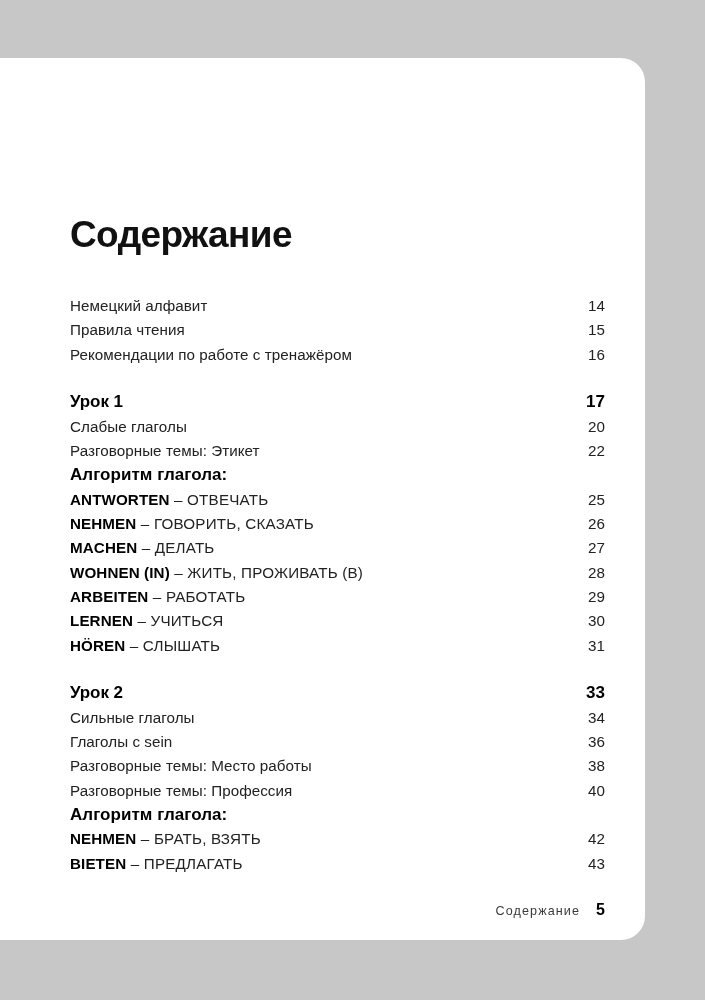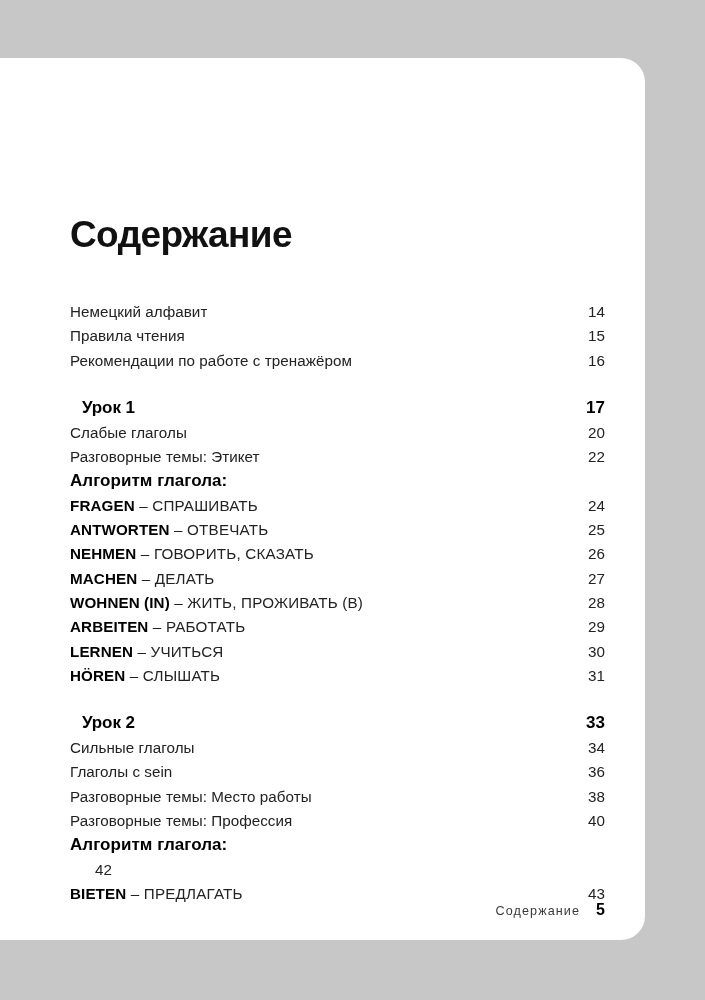--- a/index.html
+++ b/index.html
@@ -50,21 +50,21 @@
     letter-spacing: -0.6px;
     color: #111111;
     line-height: 1;
     white-space: nowrap;
   }
 
   .toc-body {
     position: absolute;
     left: 0;
     right: 0;
-    top: 242px;
+    top: 236px;
   }
 
   .toc-group { display: block; }
   .toc-group + .toc-group { margin-top: 22px; }
 
   .toc-row {
     display: flex;
     align-items: baseline;
     justify-content: space-between;
     height: 24.3px;
@@ -87,21 +87,20 @@
     padding-left: 12px;
     flex: none;
   }
 
   
   .toc-row.section .row-label {
     font-size: 17px;
     font-weight: bold;
     color: #000000;
     letter-spacing: -0.1px;
-    margin-left: 12px;
   }
   .toc-row.section .row-page {
     font-size: 17px;
     font-weight: bold;
     color: #000000;
   }
   .toc-row.section { height: 26px; line-height: 26px; }
 
   
   .toc-row.subhead .row-label {
@@ -179,24 +178,20 @@
             </div>
             <div class="toc-row entry">
               <span class="row-label">Разговорные темы: Этикет</span>
               <span class="row-page">22</span>
             </div>
             <div class="toc-row subhead">
               <span class="row-label">Алгоритм глагола:</span>
               <span class="row-page"></span>
             </div>
             <div class="toc-row entry">
-              <span class="row-label"><span class="term">FRAGEN</span><span class="gloss"> – СПРАШИВАТЬ</span></span>
-              <span class="row-page">24</span>
-            </div>
-            <div class="toc-row entry">
               <span class="row-label"><span class="term">ANTWORTEN</span><span class="gloss"> – ОТВЕЧАТЬ</span></span>
               <span class="row-page">25</span>
             </div>
             <div class="toc-row entry">
               <span class="row-label"><span class="term">NEHMEN</span><span class="gloss"> – ГОВОРИТЬ, СКАЗАТЬ</span></span>
               <span class="row-page">26</span>
             </div>
             <div class="toc-row entry">
               <span class="row-label"><span class="term">MACHEN</span><span class="gloss"> – ДЕЛАТЬ</span></span>
               <span class="row-page">27</span>
@@ -237,20 +232,21 @@
             </div>
             <div class="toc-row entry">
               <span class="row-label">Разговорные темы: Профессия</span>
               <span class="row-page">40</span>
             </div>
             <div class="toc-row subhead">
               <span class="row-label">Алгоритм глагола:</span>
               <span class="row-page"></span>
             </div>
             <div class="toc-row entry">
+              <span class="row-label"><span class="term">NEHMEN</span><span class="gloss"> – БРАТЬ, ВЗЯТЬ</span></span>
               <span class="row-page">42</span>
             </div>
             <div class="toc-row entry">
               <span class="row-label"><span class="term">BIETEN</span><span class="gloss"> – ПРЕДЛАГАТЬ</span></span>
               <span class="row-page">43</span>
             </div>
           </div>
         </div>
 
       <div class="footer">

